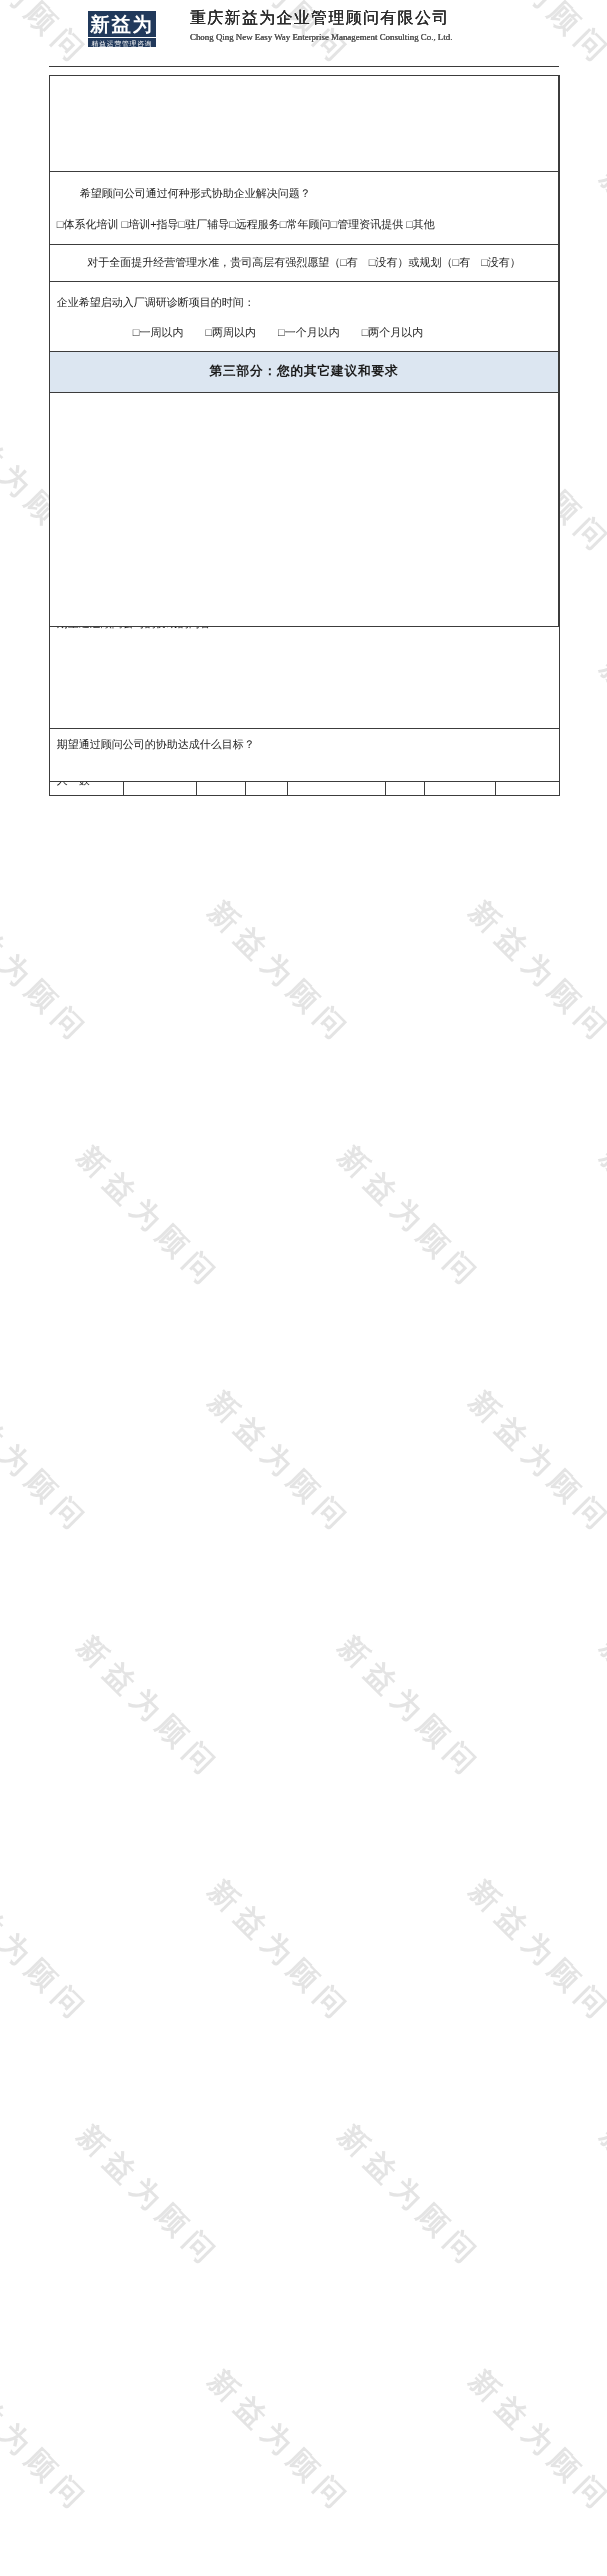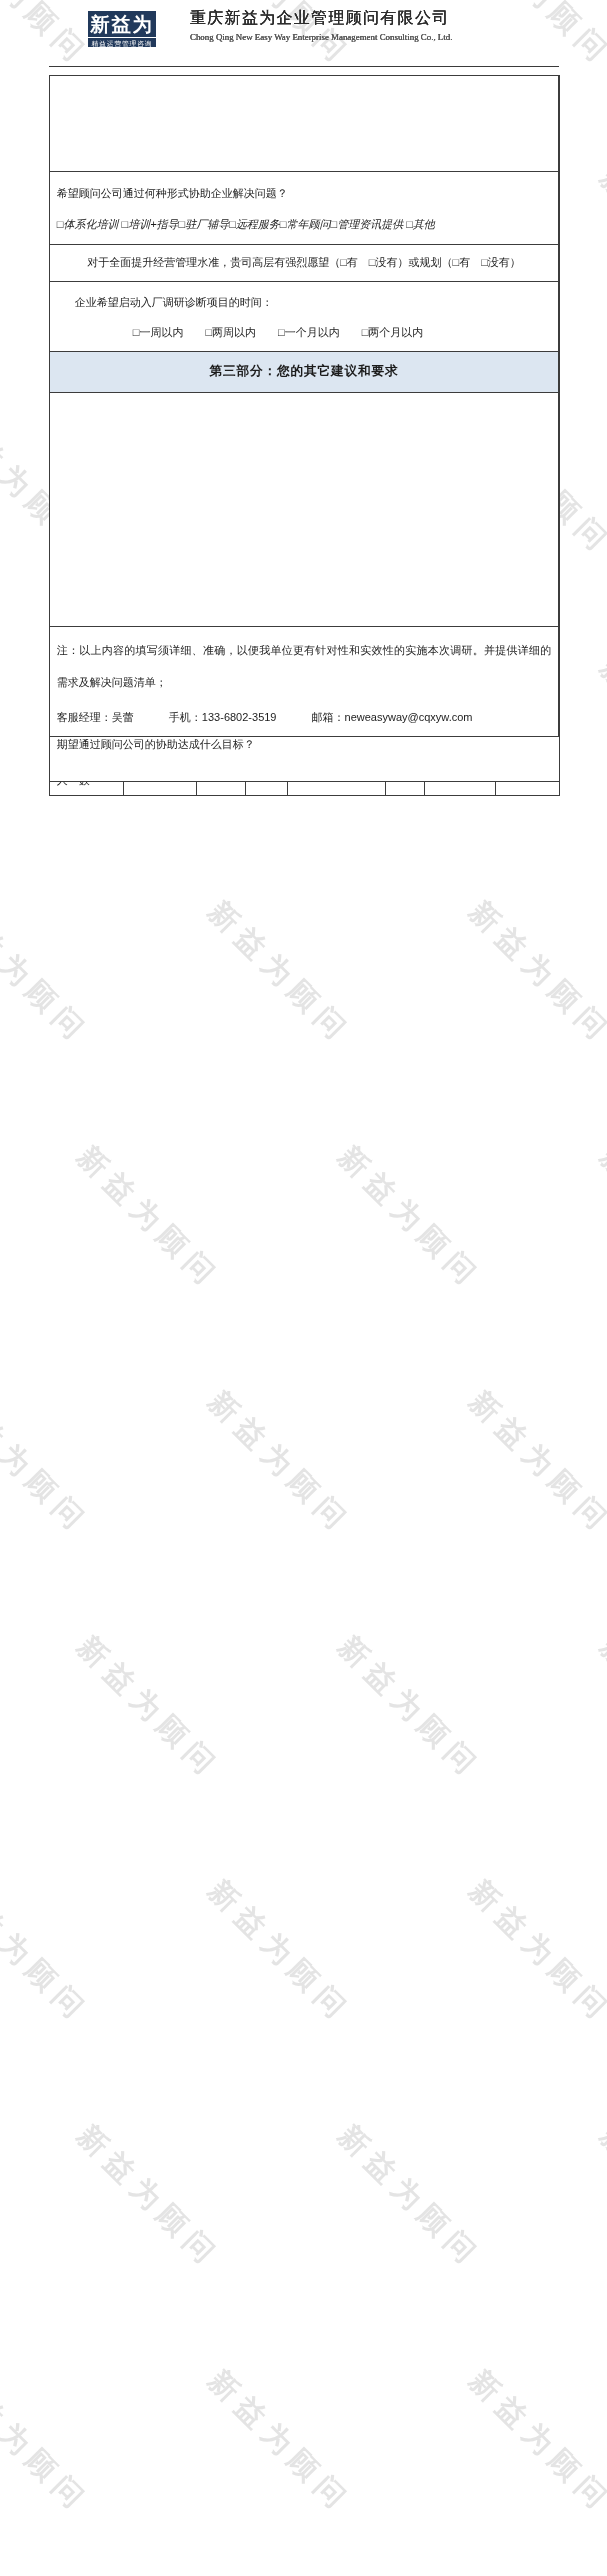--- a/index.html
+++ b/index.html
@@ -285,45 +285,35 @@
     <colgroup>
       <col style="width:74px">
         <col style="width:435px">
     </colgroup>
     <tbody>
         <tr>
       <td colspan="2" class="qcell" style="height:84px;"></td>
     </tr>
     <tr>
       <td colspan="2" class="qcell" style="height:62px;">
-        <div style="line-height:31px;">希望顾问公司通过何种形式协助企业解决问题？</div>
-        <div style="line-height:31px;font-style:italic;">□体系化培训 □培训+指导□驻厂辅导□远程服务□常年顾问□管理资讯提供 □其他</div>
+        <div style="line-height:31px;margin-left:23px;">希望顾问公司通过何种形式协助企业解决问题？</div>
+        <div style="line-height:31px;">□体系化培训 □培训+指导□驻厂辅导□远程服务□常年顾问□管理资讯提供 □其他</div>
       </td>
     </tr>
     <tr>
       <td colspan="2" style="height:29px;text-align:center;">对于全面提升经营管理水准，贵司高层有强烈愿望（□有　□没有）或规划（□有　□没有）</td>
     </tr>
     <tr>
       <td colspan="2" class="qcell" style="height:56px;">
-        <div style="line-height:29.5px;margin-left:18px;">企业希望启动入厂调研诊断项目的时间：</div>
+        <div style="line-height:29.5px;">企业希望启动入厂调研诊断项目的时间：</div>
         <div style="line-height:29.5px;" class="indent90">□一周以内　　□两周以内　　□一个月以内　　□两个月以内</div>
       </td>
     </tr>
     <tr class="sec-hd ctr">
       <td colspan="2" style="height:23.6px;">第三部分：您的其它建议和要求</td>
     </tr>
     <tr>
       <td colspan="2" style="height:226px;"></td>
-    </tr>
-    <tr>
-      <td colspan="2" class="qcell" style="height:93px;">
-        <div style="line-height:32px;text-align:justify;">注：以上内容的填写须详细、准确，以便我单位更有针对性和实效性的实施本次调研。并提供详细的需求及解决问题清单；</div>
-        <div style="line-height:32px;margin-top:3.4px;" class="foot-contact">
-          <span>客服经理：吴蕾</span>
-          <span>手机：133-6802-3519</span>
-          <span>邮箱：neweasyway@cqxyw.com</span>
-        </div>
-      </td>
     </tr>
   </tbody>
     </table>
 </div>
 
 
 </body></html>

